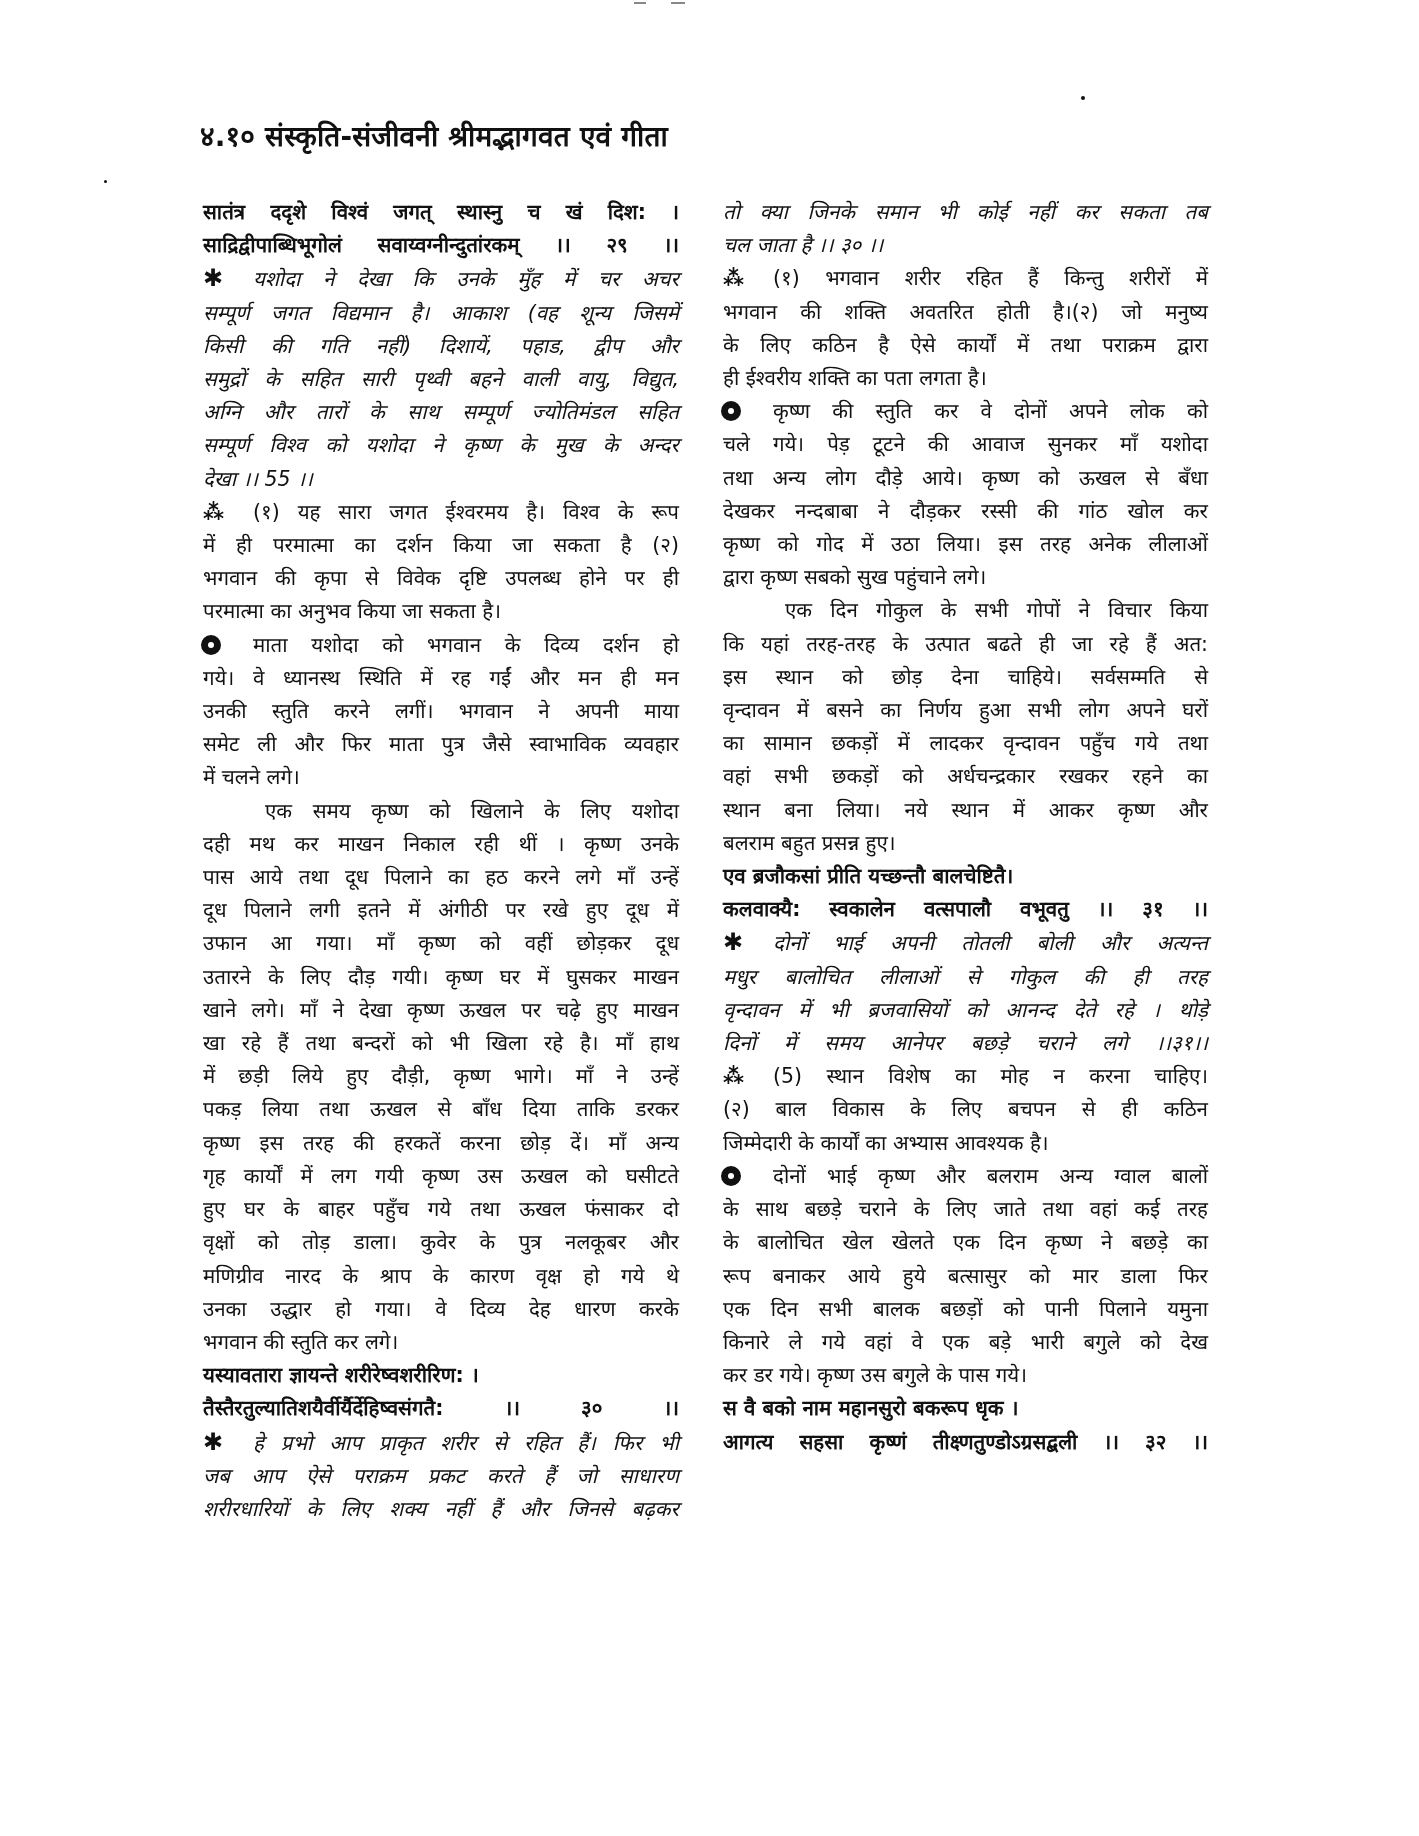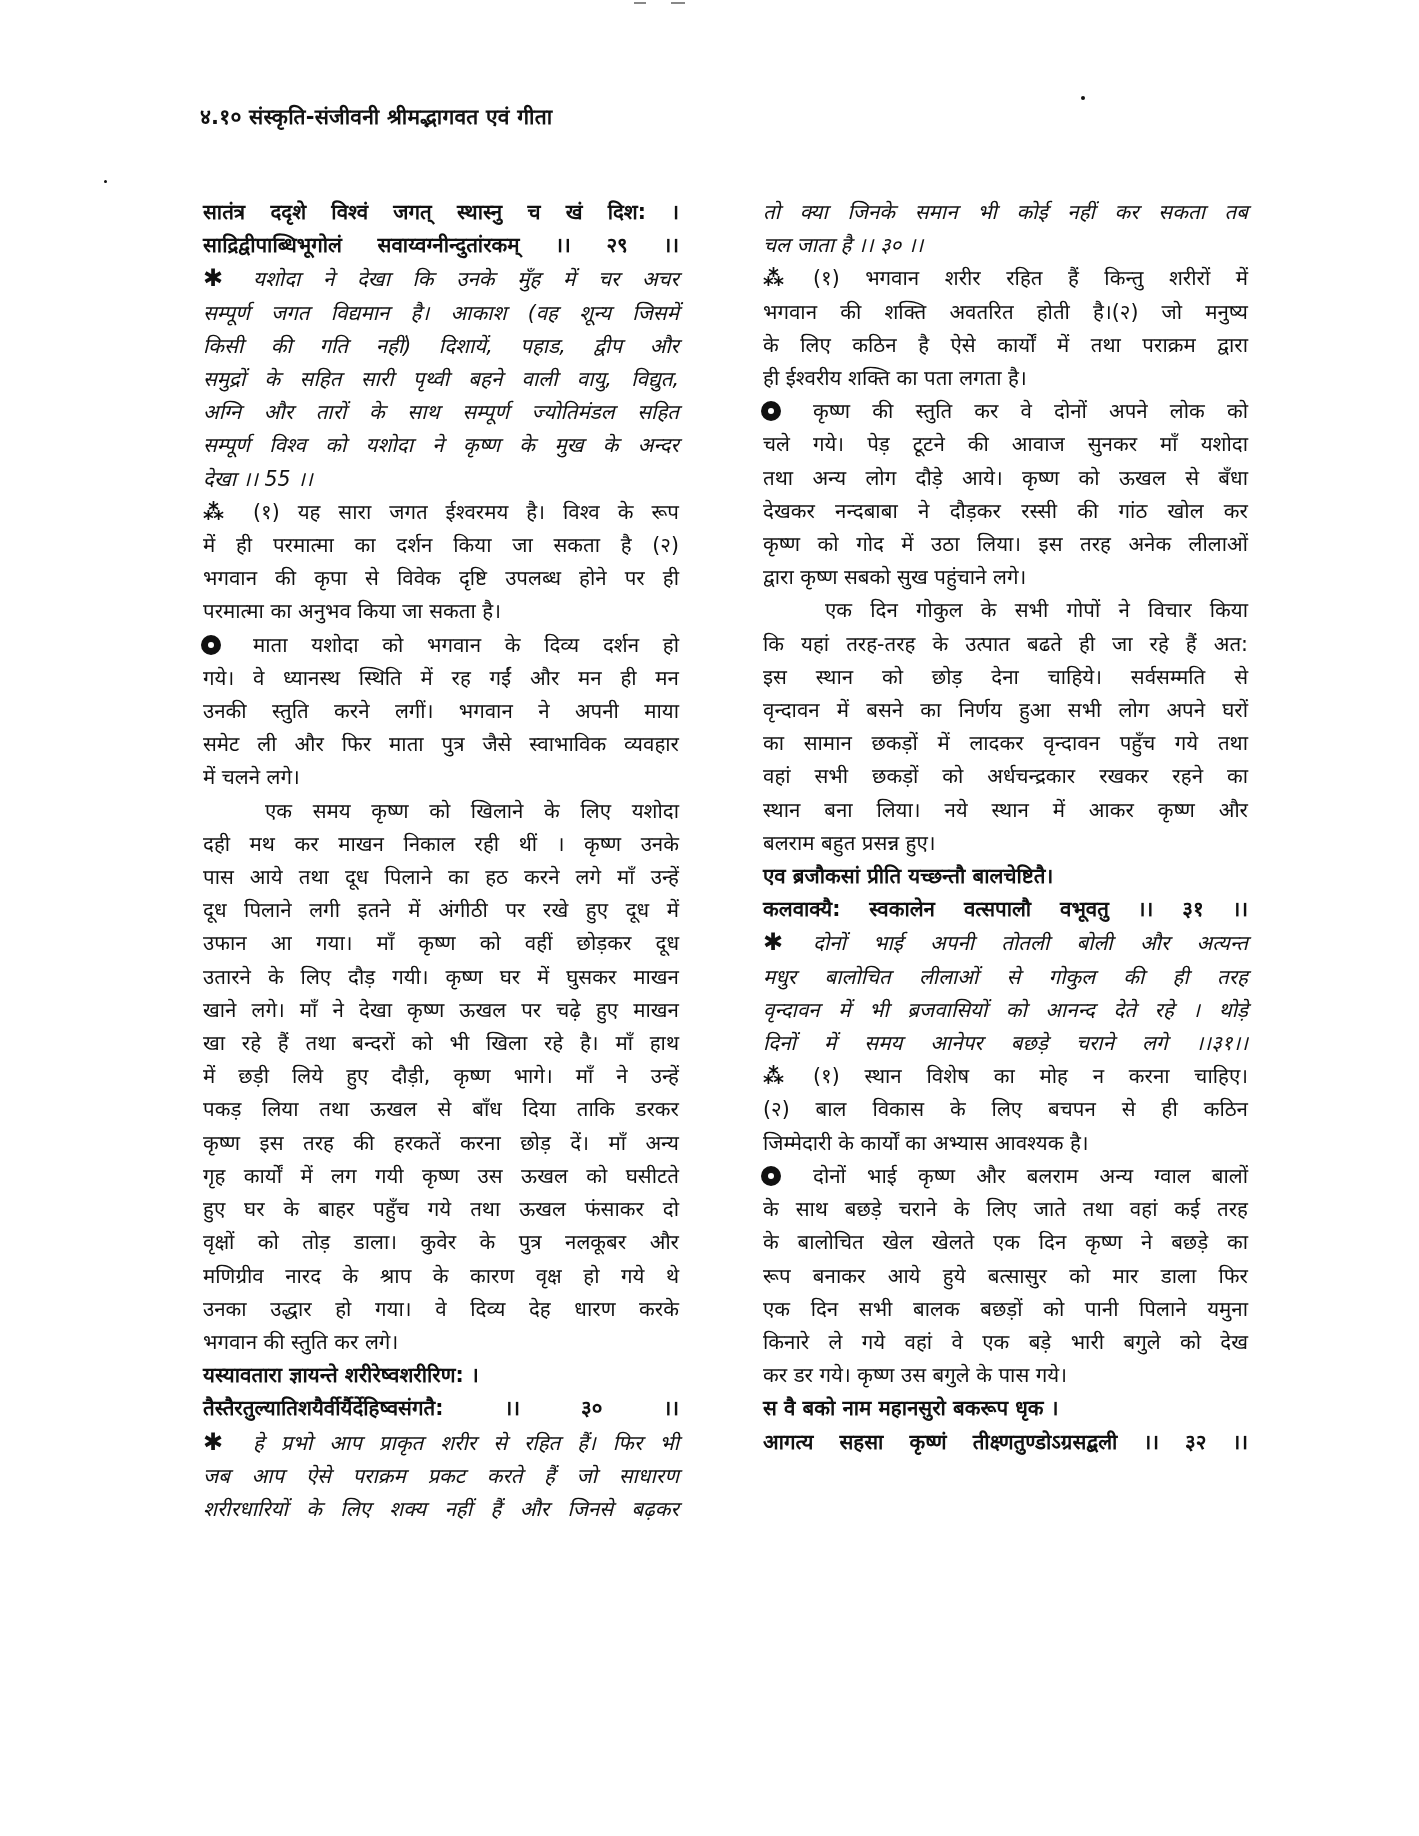--- a/index.html
+++ b/index.html
@@ -4,26 +4,26 @@
 <style>
   html, body { margin: 0; padding: 0; background: #ffffff; }
   body {
     width: 1419px; height: 1836px; position: relative; overflow: hidden;
     color: #111111;
     font-family: "DejaVu Sans", sans-serif;
   }
   .scan-mark { position: absolute; top: 2px; height: 2px; background: #888; }
   .dot { position: absolute; width: 4px; height: 4px; background: #111; border-radius: 50%; }
   .running-head {
-    position: absolute; left: 200px; top: 102px;
-    font-size: 21px; font-weight: 600; letter-spacing: 0.2px;
+    position: absolute; left: 200px; top: 116px;
+    font-size: 28px; font-weight: 600; letter-spacing: 0.2px;
   }
   .col { position: absolute; top: 196px; font-size: 20.5px; line-height: 33.2px; }
   .col-left { left: 203px; width: 476px; }
-  .col-right { left: 723px; width: 485px; margin-left: 40px; }
+  .col-right { left: 723px; width: 485px; }
   .line { white-space: nowrap; text-align-last: justify; text-align: justify; display: block; }
   .line.last { text-align-last: left; }
   .verse { font-weight: 700; }
   .it { font-style: italic; }
   .indent { padding-left: 62px; }
   .mark { display: inline-block; width: 50px; font-style: normal; font-weight: 700; }
   .asterisk { font-size: 24px; }
   .flower {
     display: inline-block; width: 16px; height: 16px; border-radius: 50%;
     background: #111; position: relative; top: 1px; margin-right: 34px;
@@ -134,21 +134,21 @@
     <span class="line last">एव ब्रजौकसां प्रीति यच्छन्तौ बालचेष्टितै।</span>
     <span class="line">कलवाक्यै: स्वकालेन वत्सपालौ वभूवतु     ।। ३१ ।।</span>
   </div>
   <div class="it">
     <span class="line"><span class="mark asterisk">✱</span><span>दोनों भाई अपनी तोतली बोली और अत्यन्त</span></span>
     <span class="line">मधुर बालोचित लीलाओं से गोकुल की ही तरह</span>
     <span class="line">वृन्दावन में भी ब्रजवासियों को आनन्द देते रहे । थोड़े</span>
     <span class="line">दिनों में समय आनेपर बछड़े चराने लगे ।।३१।।</span>
   </div>
   <div>
-    <span class="line"><span class="mark">⁂</span><span>(१) स्थान विशेष का मोह न करना चाहिए।</span></span>
+    <span class="line"><span class="mark">⁂</span><span>(5) स्थान विशेष का मोह न करना चाहिए।</span></span>
     <span class="line">(२) बाल विकास के लिए बचपन से ही कठिन</span>
     <span class="line last">जिम्मेदारी के कार्यों का अभ्यास आवश्यक है।</span>
   </div>
   <div>
     <span class="line"><span class="flower"></span><span>दोनों भाई कृष्ण और बलराम अन्य ग्वाल बालों</span></span>
     <span class="line">के साथ बछड़े चराने के लिए जाते तथा वहां कई तरह</span>
     <span class="line">के बालोचित खेल खेलते एक दिन कृष्ण ने बछड़े का</span>
     <span class="line">रूप बनाकर आये हुये बत्सासुर को मार डाला फिर</span>
     <span class="line">एक दिन सभी बालक बछड़ों को पानी पिलाने यमुना</span>
     <span class="line">किनारे ले गये वहां वे एक बड़े भारी बगुले को देख</span>

